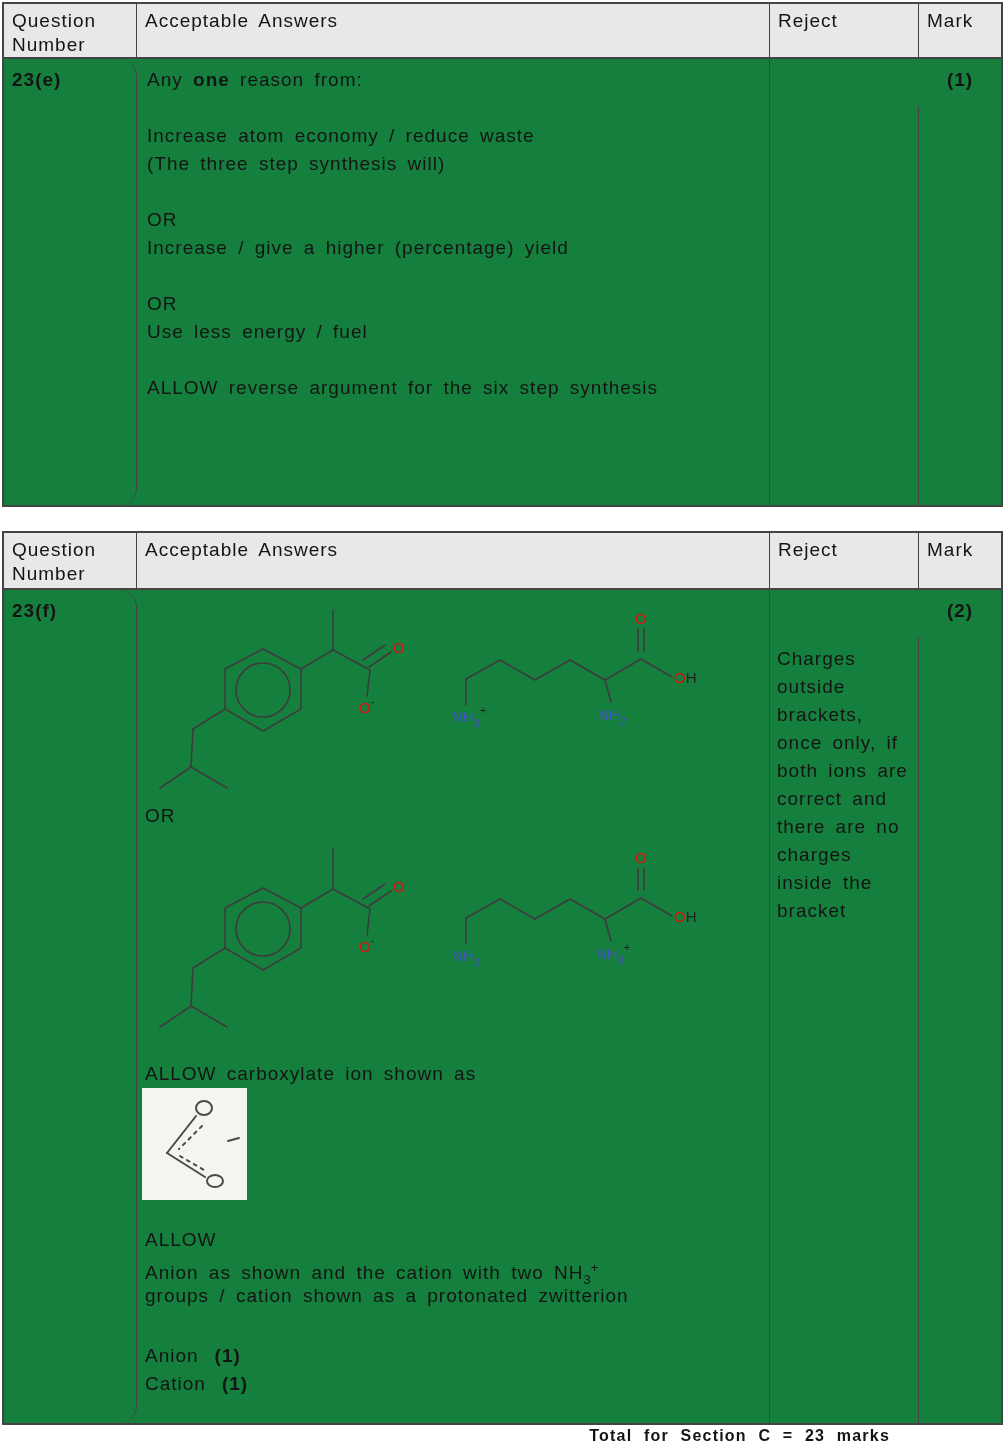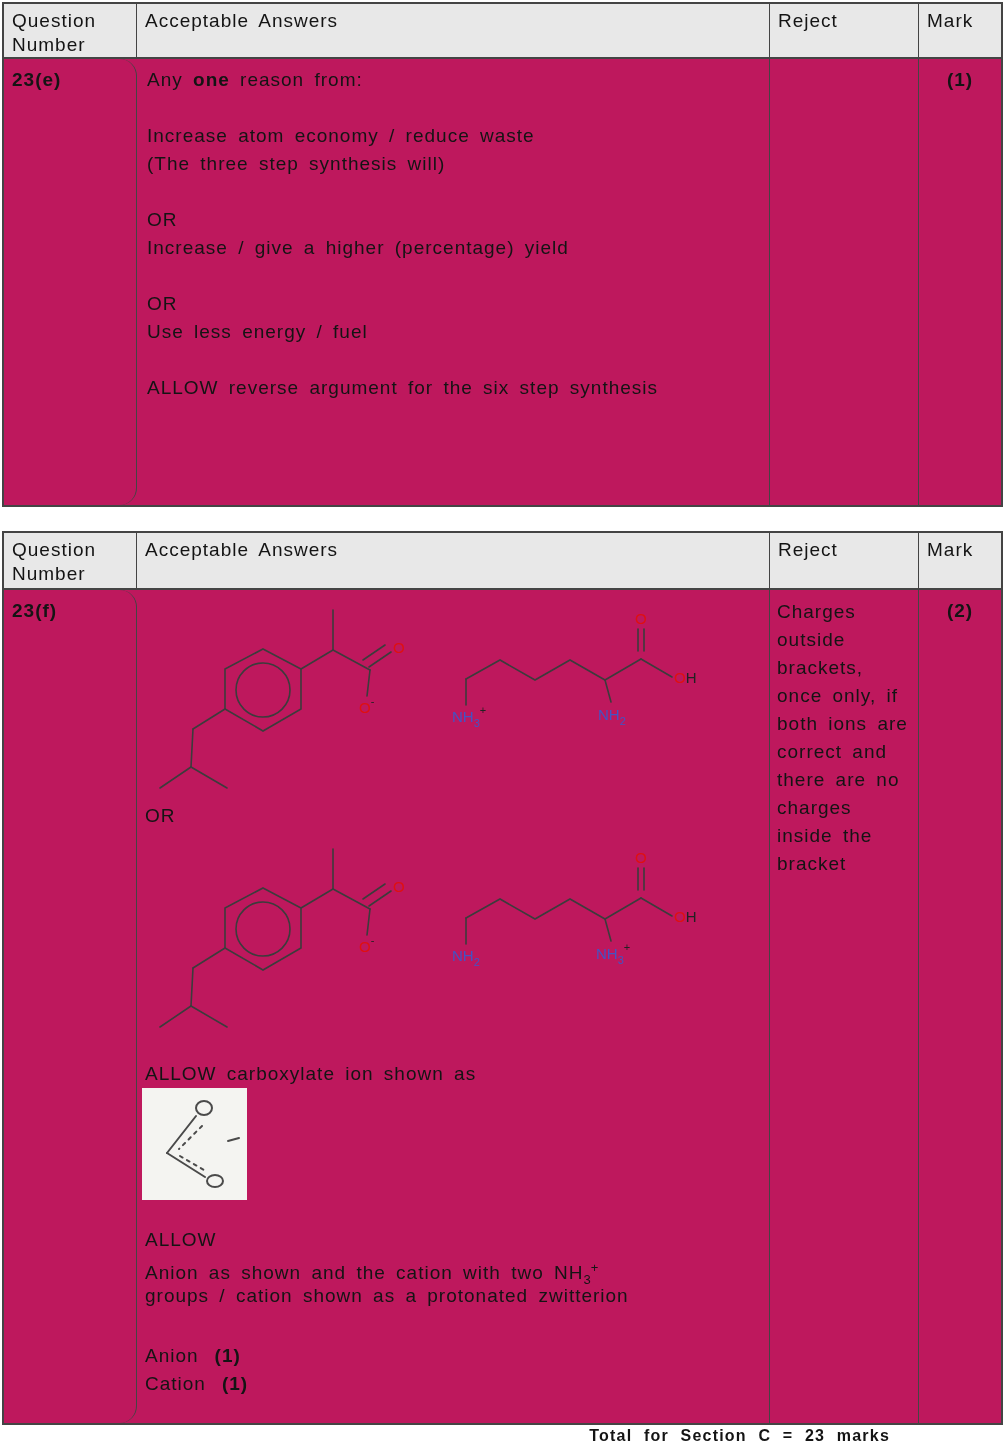--- a/index.html
+++ b/index.html
@@ -6,34 +6,34 @@
   body {
     width:1006px; height:1447px; position:relative;
     font-family:"Liberation Sans", sans-serif;
     color:#141414;
     font-size:19px; letter-spacing:1px; word-spacing:4px; line-height:28px;
   }
   .tbl {
     position:absolute; left:2px; width:1001px;
     display:grid; grid-template-columns:133px 633px 149px 82px;
     box-sizing:border-box; border:2px solid #444;
-    background:#be185d;
+    background:#15803d;
   }
   .t1 { top:2px;  grid-template-rows:55px 446px; }
   .t2 { top:531px; grid-template-rows:57px 833px; }
   .cell { box-sizing:border-box; border-right:1px solid #444; overflow:hidden; }
   .cell.last { border-right:none; }
   .hd {
     background:#e8e8e8; border-bottom:2px solid #444;
     padding:5px 6px 0 8px; line-height:24px;
   }
   .qn { padding:7px 0 0 8px; font-weight:bold;border-radius:17px; }
   .aa { padding:7px 0 0 10px; position:relative; }
   .aa2 { padding:0; position:relative; }
-  .rj { padding:8px 5px 0 7px; }
+  .rj { padding:8px 5px 0 7px;margin-top:47px; }
   .mk { padding-top:7px; text-align:center; font-weight:bold; }
   .ln { height:28px; white-space:nowrap; }
   .gap { height:28px; }
   .bold { font-weight:bold; }
   .abs { position:absolute; }
   sub { font-size:13px; letter-spacing:0; }
   sup { font-size:13px; letter-spacing:0; }
   .footer {
     position:absolute; top:1425px; left:0; width:890px;
     text-align:right; font-weight:bold; font-size:16px;

